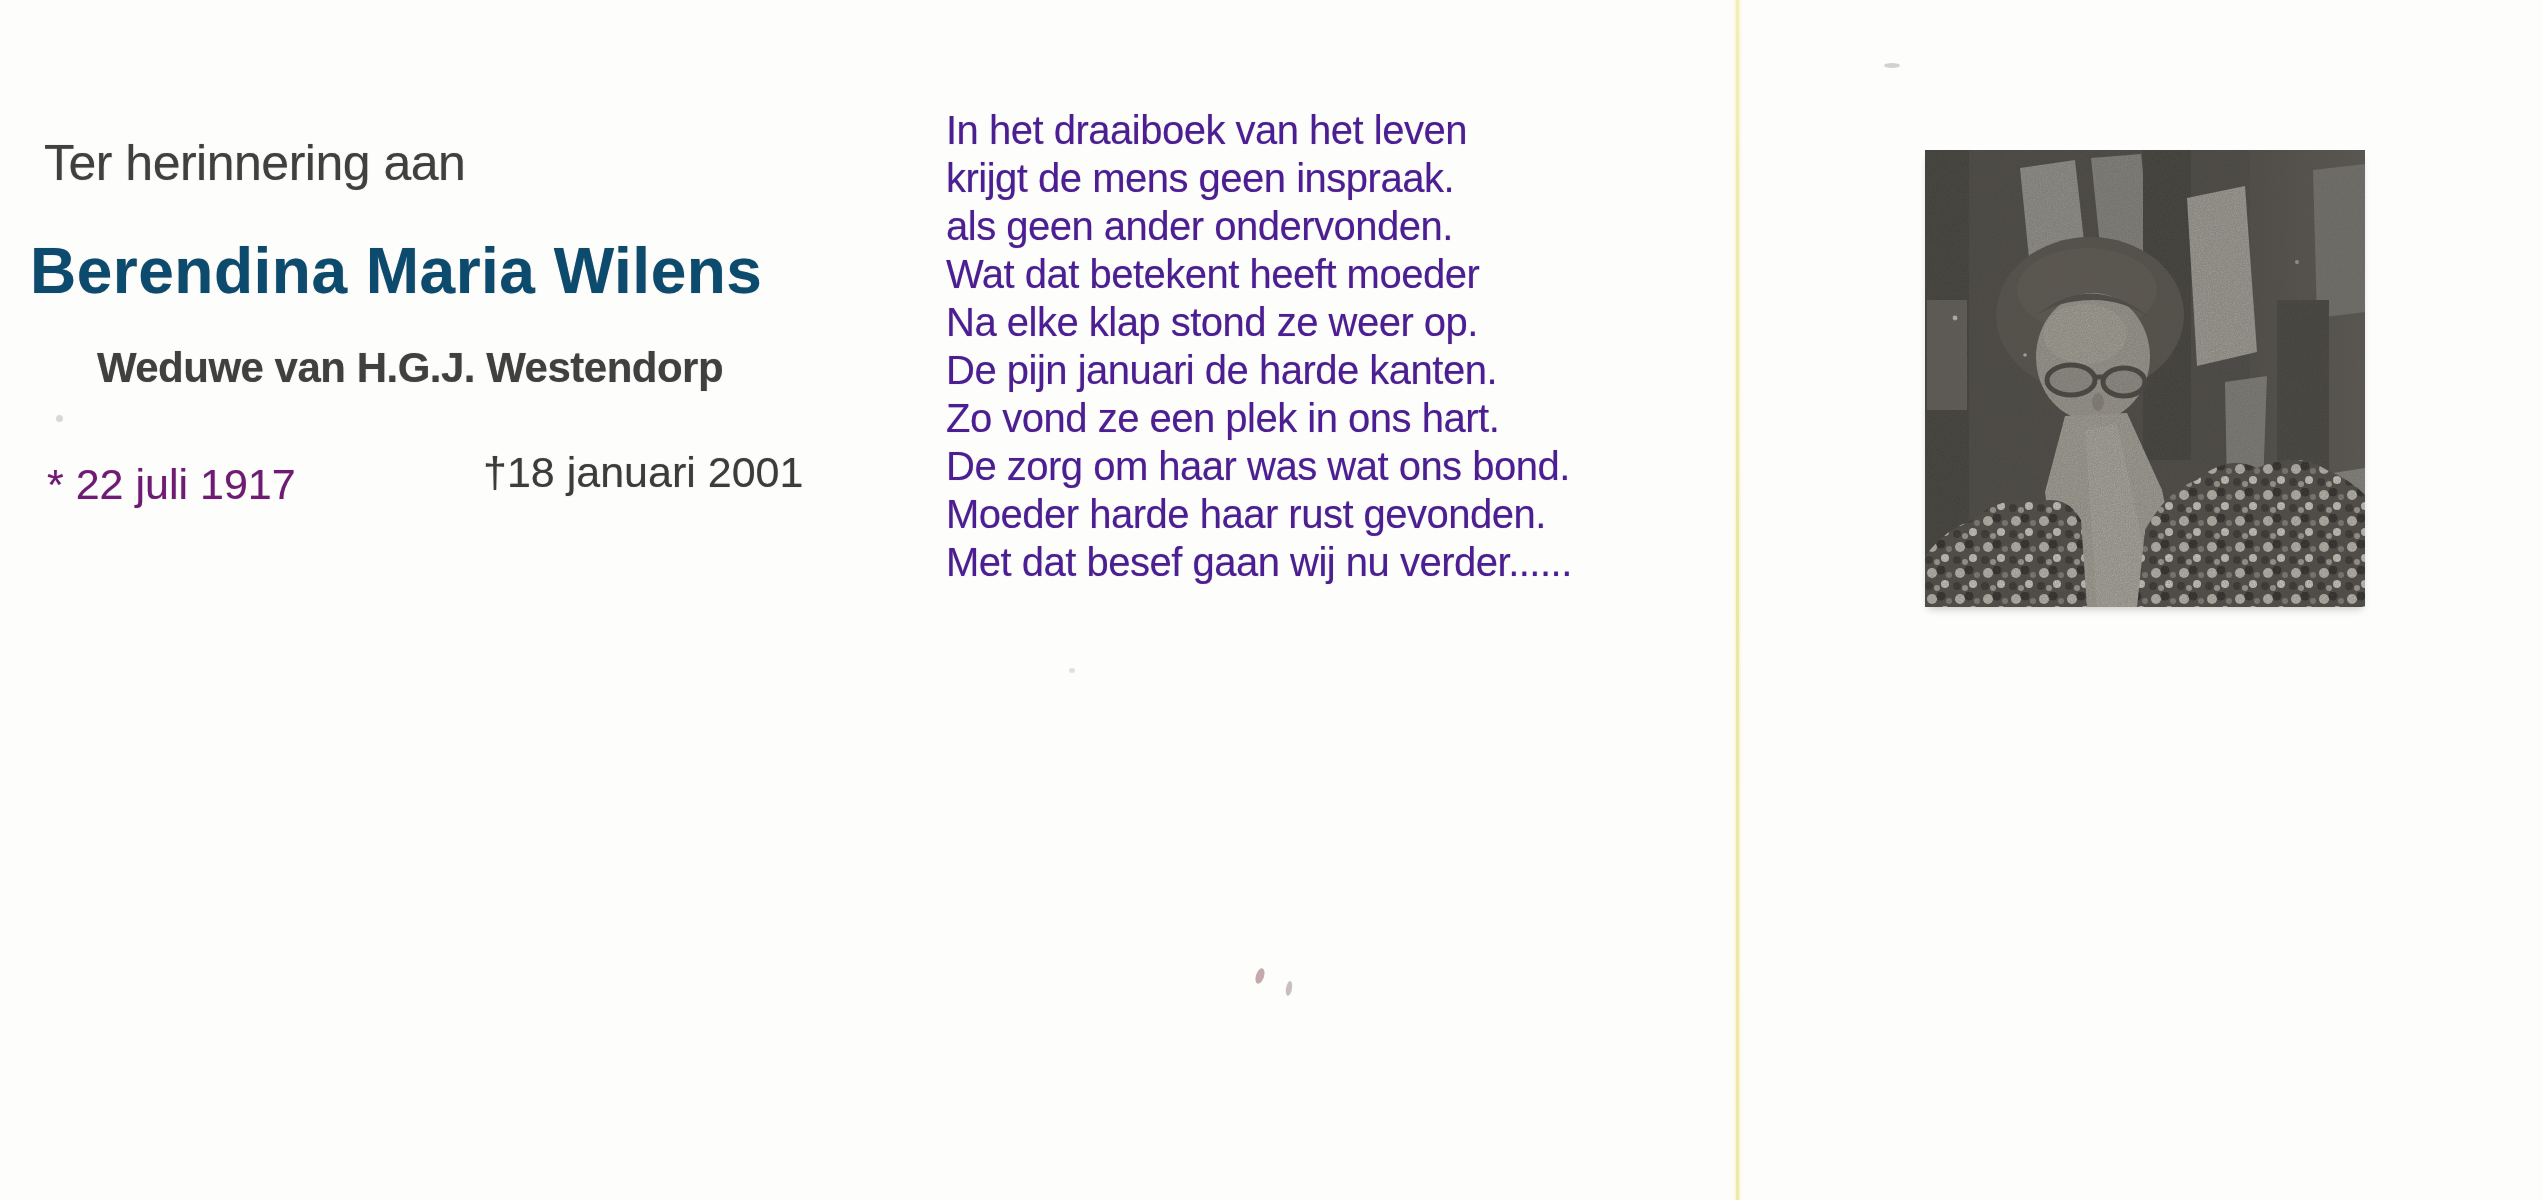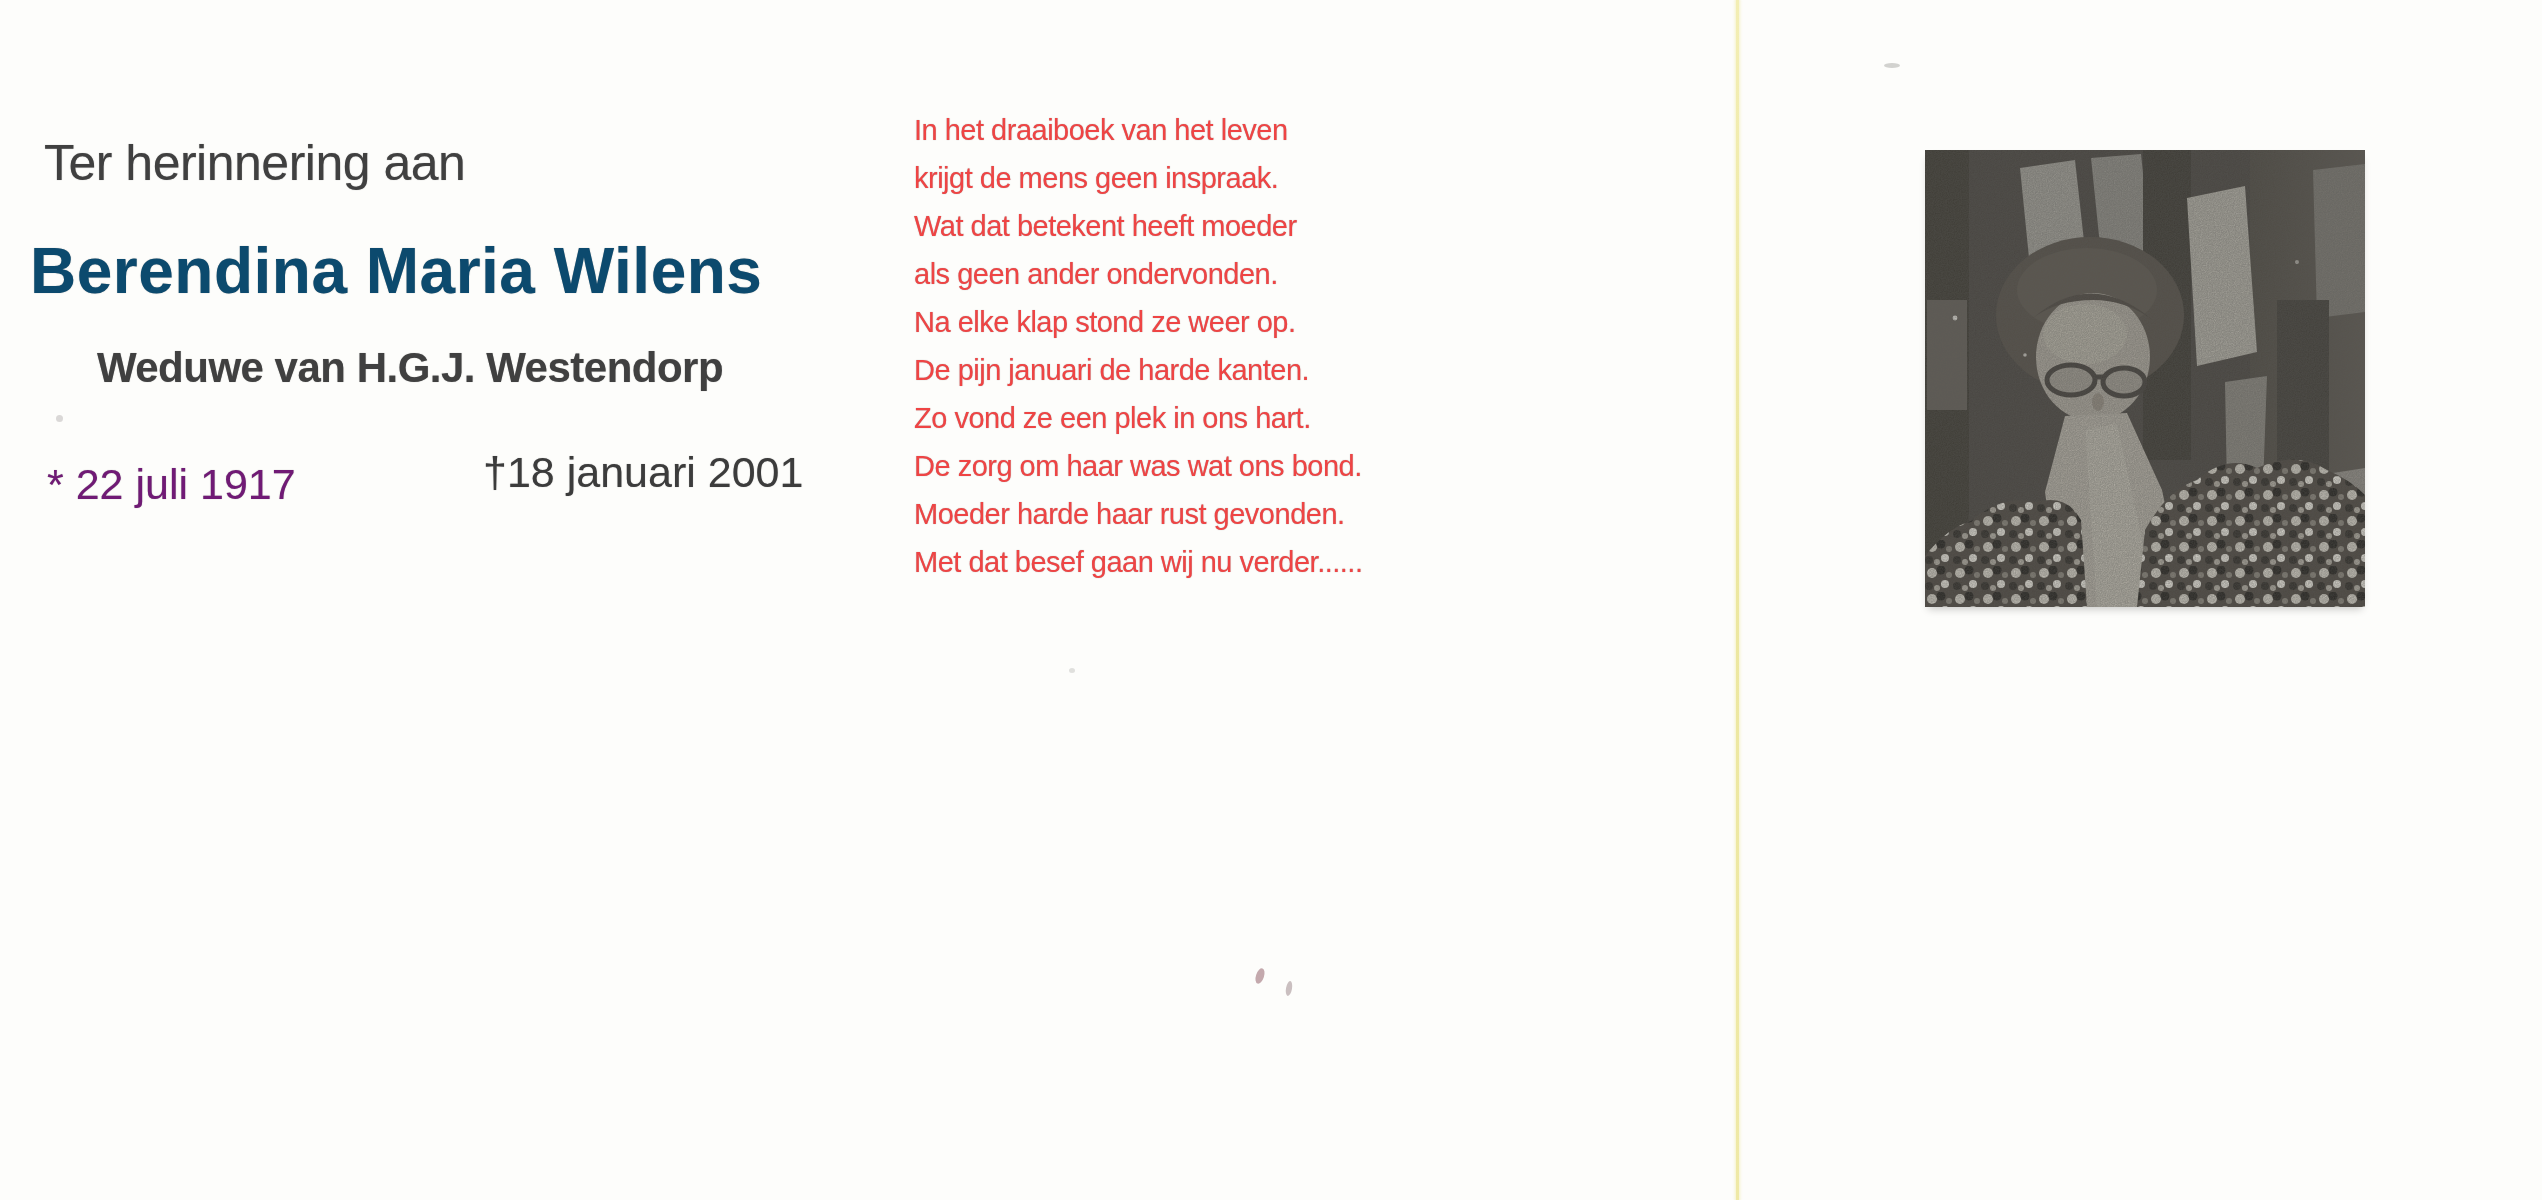--- a/index.html
+++ b/index.html
@@ -24,22 +24,22 @@
   }
   .relation{
     position:absolute;left:30px;top:344px;width:760px;
     text-align:center;font-size:42px;font-weight:bold;letter-spacing:-.5px;color:#404040;
   }
   .birth{ position:absolute;left:47px;top:448px;font-size:43px;color:#701a75;margin-top:12px; }
   .death{ position:absolute;left:483px;top:448px;font-size:43px;color:#3c3c3c; }
 
   
   .poem{
-    position:absolute;left:914px;top:106px;
-    font-size:29px;line-height:48px;letter-spacing:-.5px;color:#ef4444;
+    position:absolute;left:946px;top:106px;
+    font-size:40px;line-height:48px;letter-spacing:-.5px;color:#4c1d95;
     white-space:nowrap;
   }
 
   
   .fold{
     position:absolute;left:1736px;top:0;width:3px;height:1200px;
     background:linear-gradient(180deg,#f3eeb4 0%,#ece79f 45%,#efe9a6 100%);
     box-shadow:0 0 3px 1px rgba(238,232,160,.55);
   }
 
@@ -67,22 +67,22 @@
     <div class="intro scantext">Ter herinnering aan</div>
     <h1 class="name scantext">Berendina Maria Wilens</h1>
     <div class="relation scantext">Weduwe van H.G.J. Westendorp</div>
     <span class="birth scantext">* 22 juli 1917</span>
     <span class="death scantext">†18 januari 2001</span>
   </section>
 
   <section class="poem scantext">
     <div>In het draaiboek van het leven</div>
     <div>krijgt de mens geen inspraak.</div>
+    <div>als geen ander ondervonden.</div>
     <div>Wat dat betekent heeft moeder</div>
-    <div>als geen ander ondervonden.</div>
     <div>Na elke klap stond ze weer op.</div>
     <div>De pijn januari de harde kanten.</div>
     <div>Zo vond ze een plek in ons hart.</div>
     <div>De zorg om haar was wat ons bond.</div>
     <div>Moeder harde haar rust gevonden.</div>
     <div>Met dat besef gaan wij nu verder......</div>
   </section>
 
   <div class="fold"></div>
 

